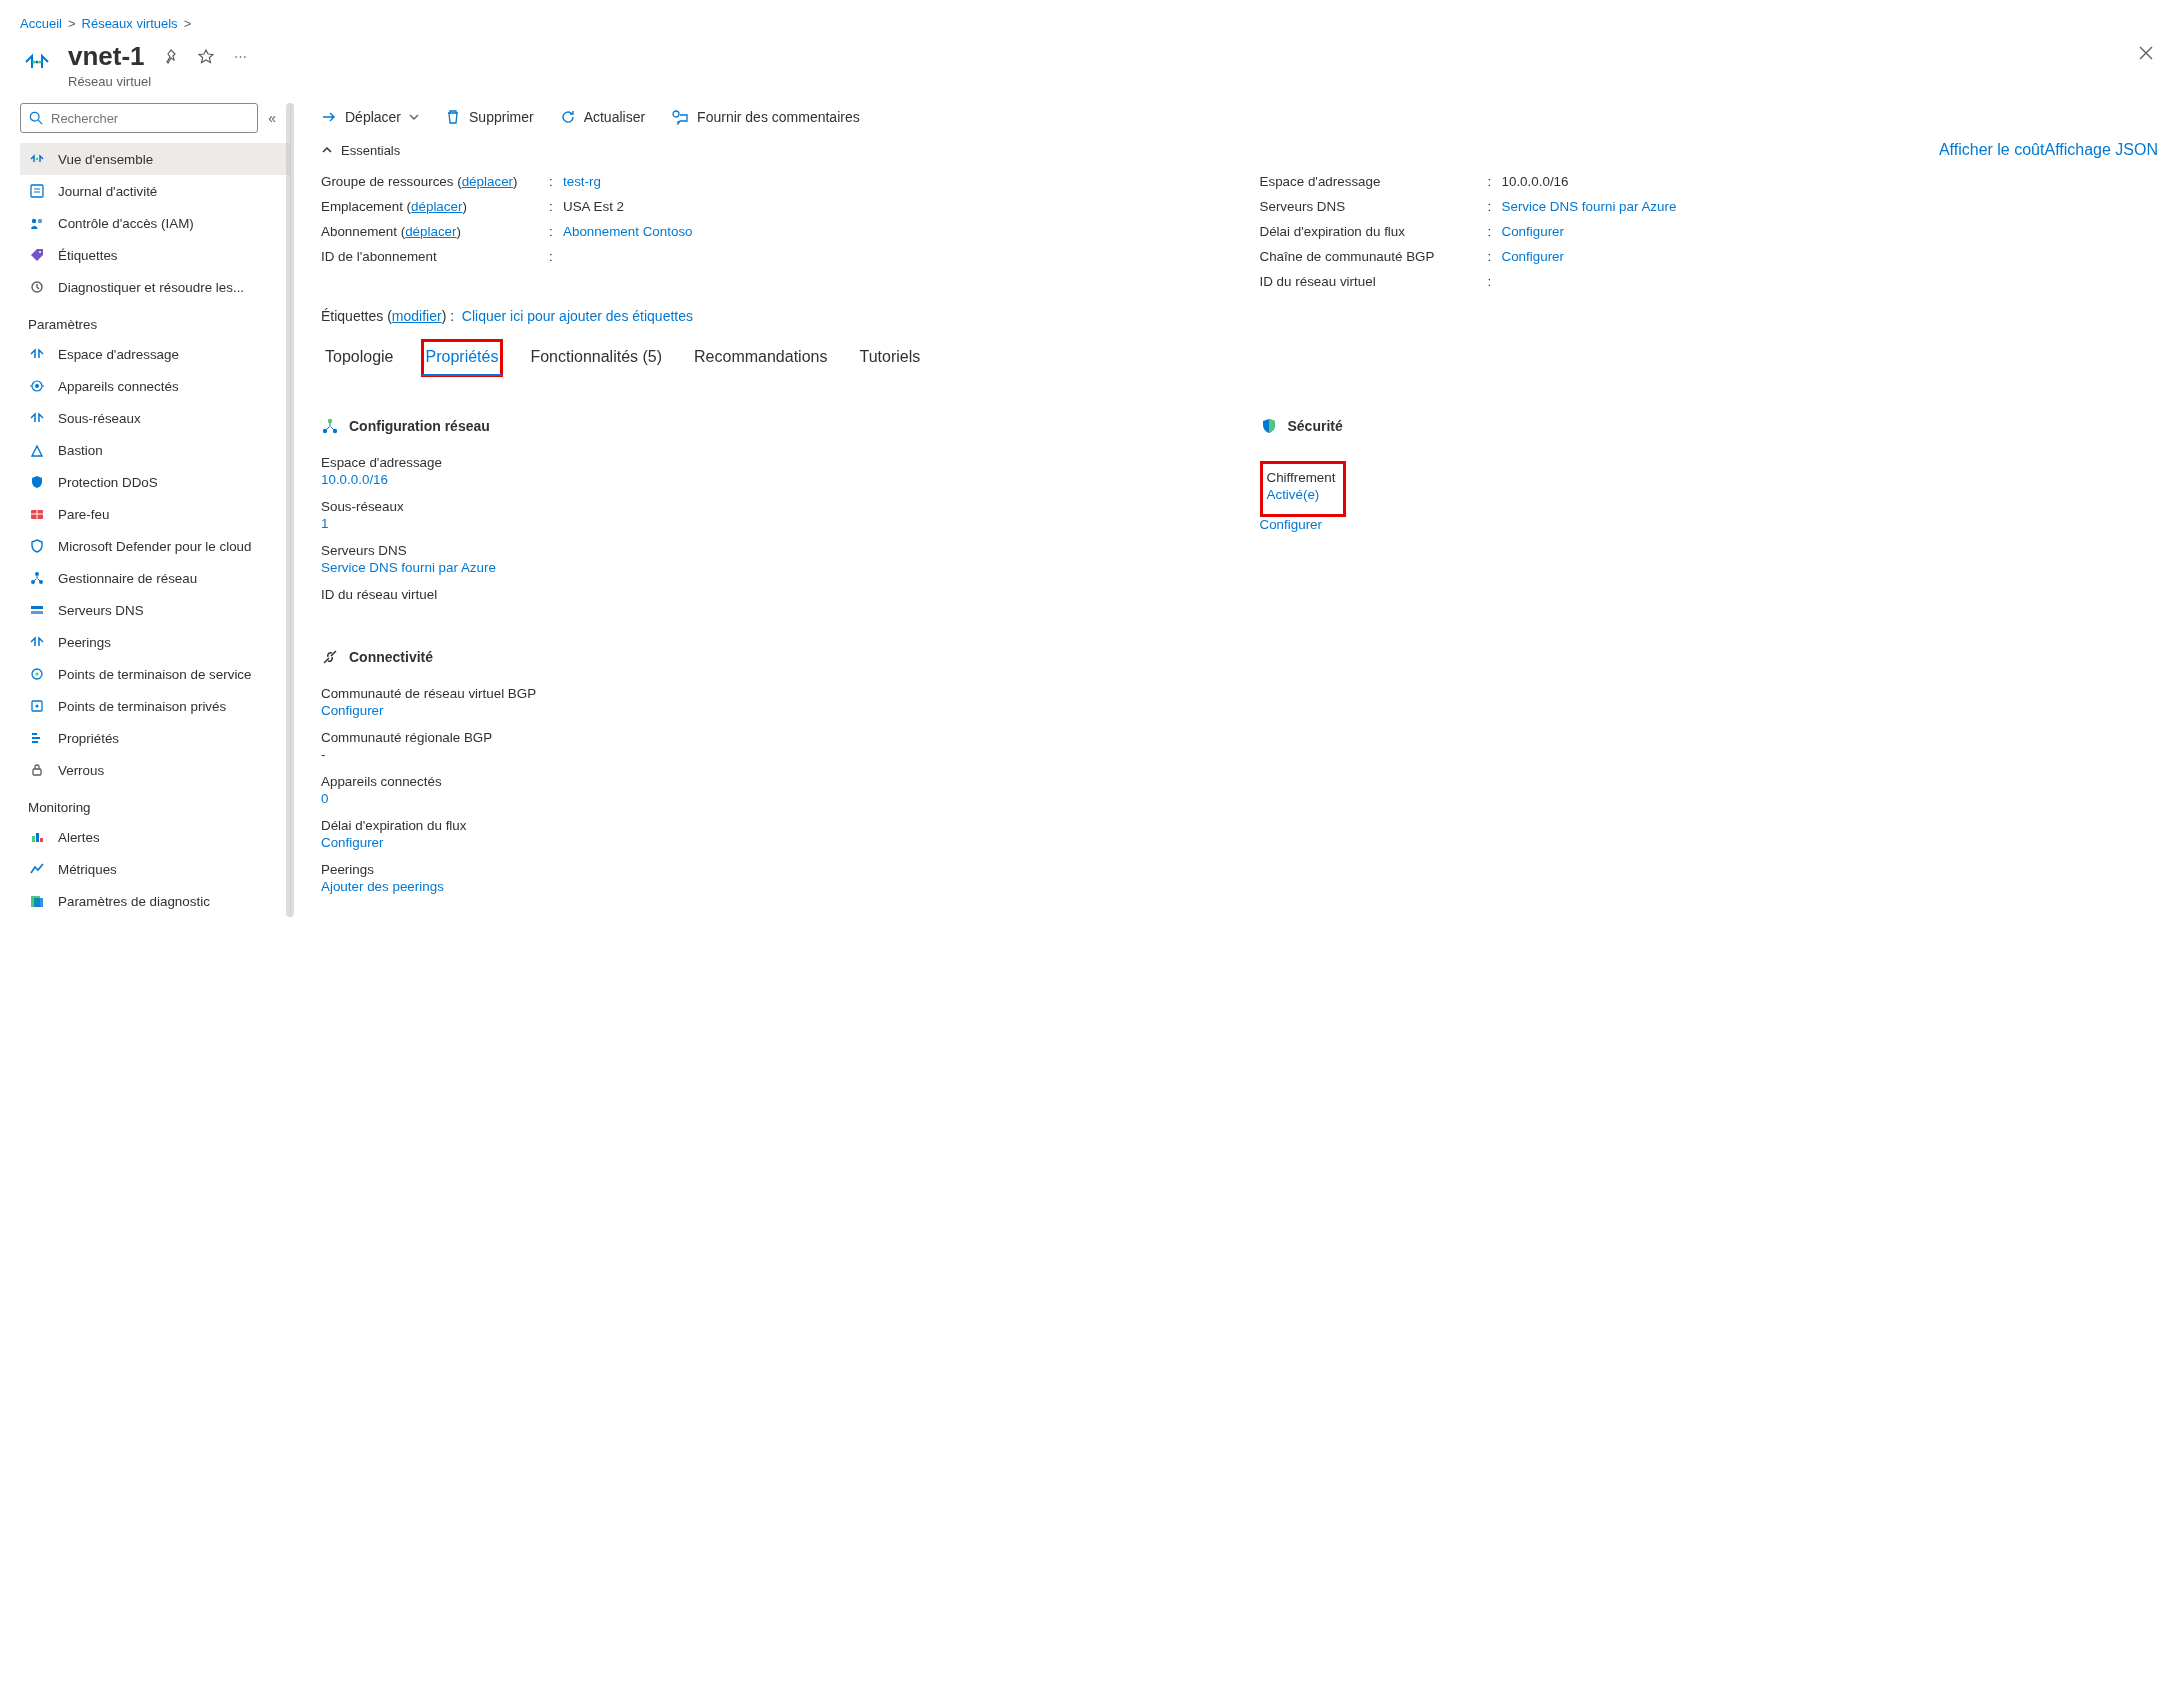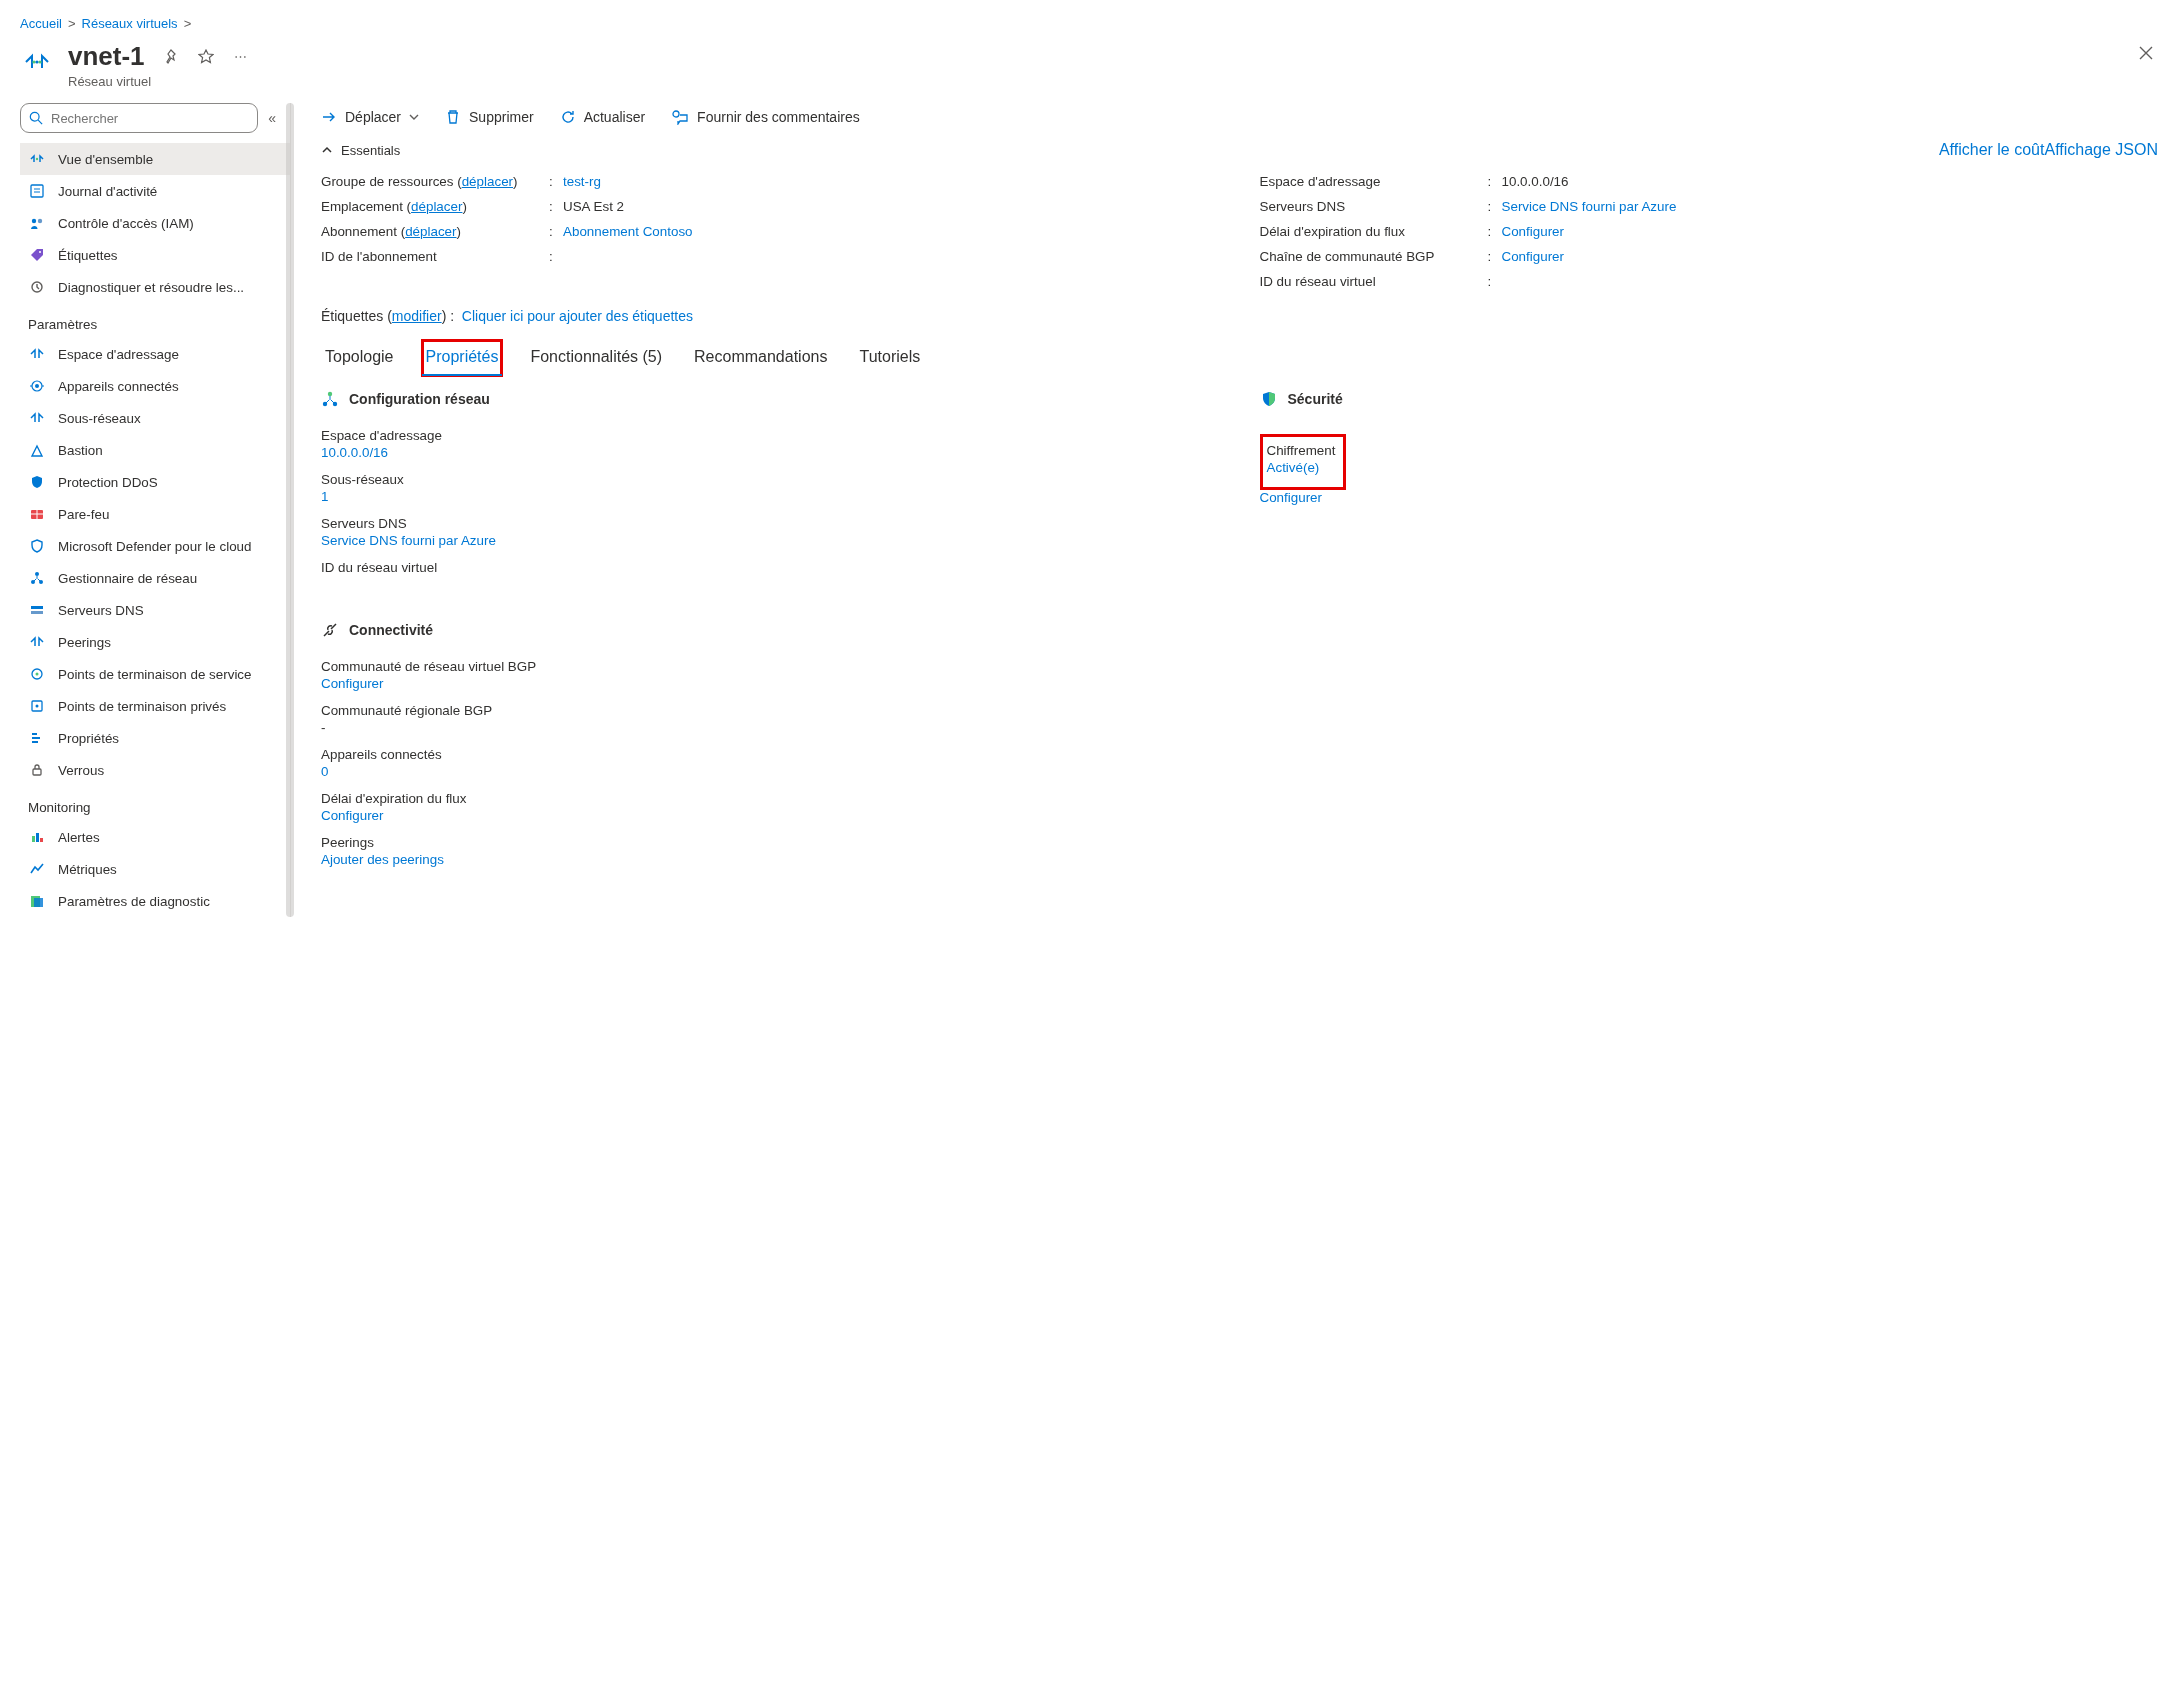--- a/index.html
+++ b/index.html
@@ -25,21 +25,21 @@
   .close-btn { font-size: 18px; color: #605e5c; cursor:pointer; padding:4px; }
 
   
   .body-row { display: flex; gap: 0; margin-top: 14px; }
   .sidebar { width: 271px; flex-shrink: 0; border-right: 1px solid #e1dfdd; padding-right: 0; position: relative; }
   .side-scroll { position:absolute; right:-4px; top:0; bottom:0; width:8px; background:#c8c6c4; border-radius:4px; opacity:.6;}
   .main { flex: 1; padding-left: 30px; }
 
   
   .search-wrap { display:flex; align-items:center; gap:10px; padding: 0 14px 10px 0;}
-  .search-box { display:flex; align-items:center; border:1px solid #8a8886; border-radius:9px; height:30px; flex:1; padding:0 8px; gap:6px; }
+  .search-box { display:flex; align-items:center; border:1px solid #8a8886; border-radius:3px; height:30px; flex:1; padding:0 8px; gap:6px; }
   .search-box input { border:none; outline:none; flex:1; font-size:13px; background:transparent; }
   .collapse-caret { color:#605e5c; cursor:pointer; font-size:14px; }
 
   
   .nav { list-style:none; margin:0; padding:0; }
   .nav li.item { display:flex; align-items:center; gap:12px; padding:7px 10px 7px 8px; cursor:pointer; font-size:13.4px; color:#323130; }
   .nav li.item.selected { background:#edebe9; font-weight:400; }
   .nav li.heading { font-size:13.4px; color:#323130; padding:14px 8px 6px 8px; font-weight:400; }
   .nav .nicon { width:18px; height:18px; display:flex; align-items:center; justify-content:center; font-size:14px; }
 
@@ -62,21 +62,21 @@
   .tags-row { padding:14px 0 10px 0; font-size:14px; }
 
   
   .tabs { display:flex; gap:24px; border-bottom:1px solid #fff; padding-top:6px; }
   .tab { padding:8px 4px 10px 4px; cursor:pointer; font-size:16px; color:#323130; position:relative; }
   .tab.active { color:#0078d4; }
   .tab.active::after { content:""; position:absolute; left:0; right:0; bottom:0; height:2px; background:#0078d4; }
   .tab.boxed { outline:3px solid #e60000; outline-offset:-2px; }
 
   
-  .props { display:flex; gap:40px; margin-top:7px; }
+  .props { display:flex; gap:40px; margin-top:34px; }
   .pcol { flex:1; }
   .pgroup-head { display:flex; align-items:center; gap:10px; font-size:14px; font-weight:600; margin: 6px 0 16px 0; }
   .pgroup-head.sub { font-weight:600; }
   .plabel { font-size:13.4px; color:#323130; padding:4px 0 2px 0; }
   .pvalue { font-size:13.4px; padding-bottom:8px; }
   .secbox { border:3px solid #e60000; display:inline-block; padding:2px 8px 4px 4px; }
 
   .grey { color:#605e5c; }
 
   svg { display:block; }

